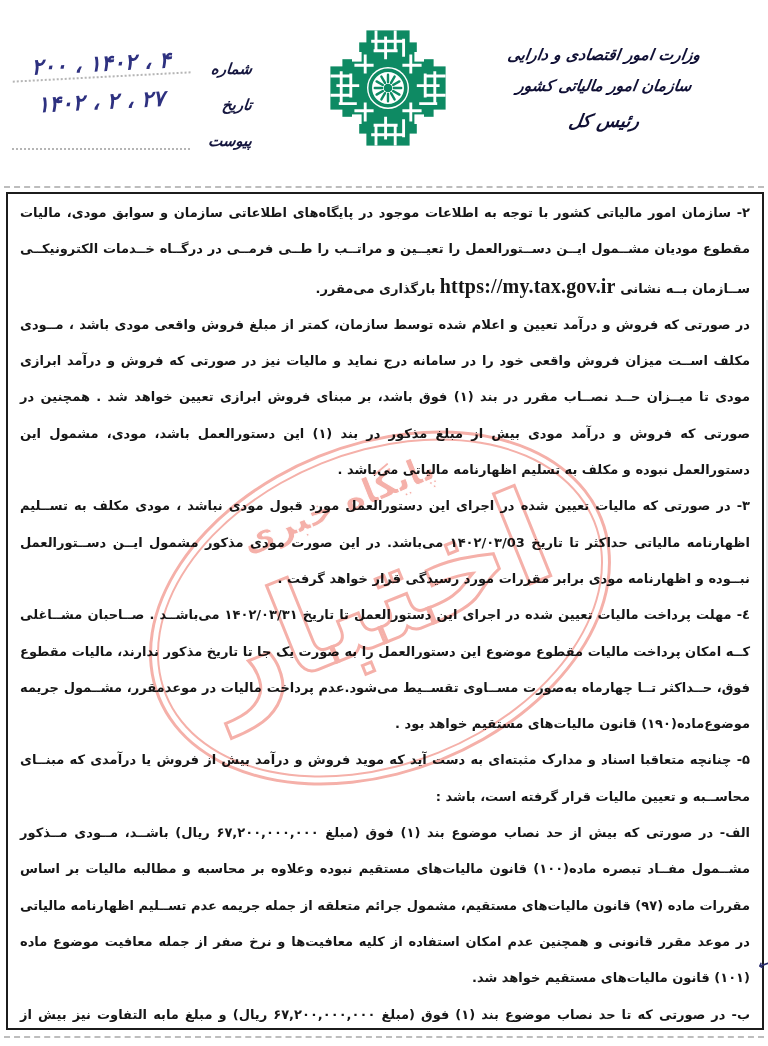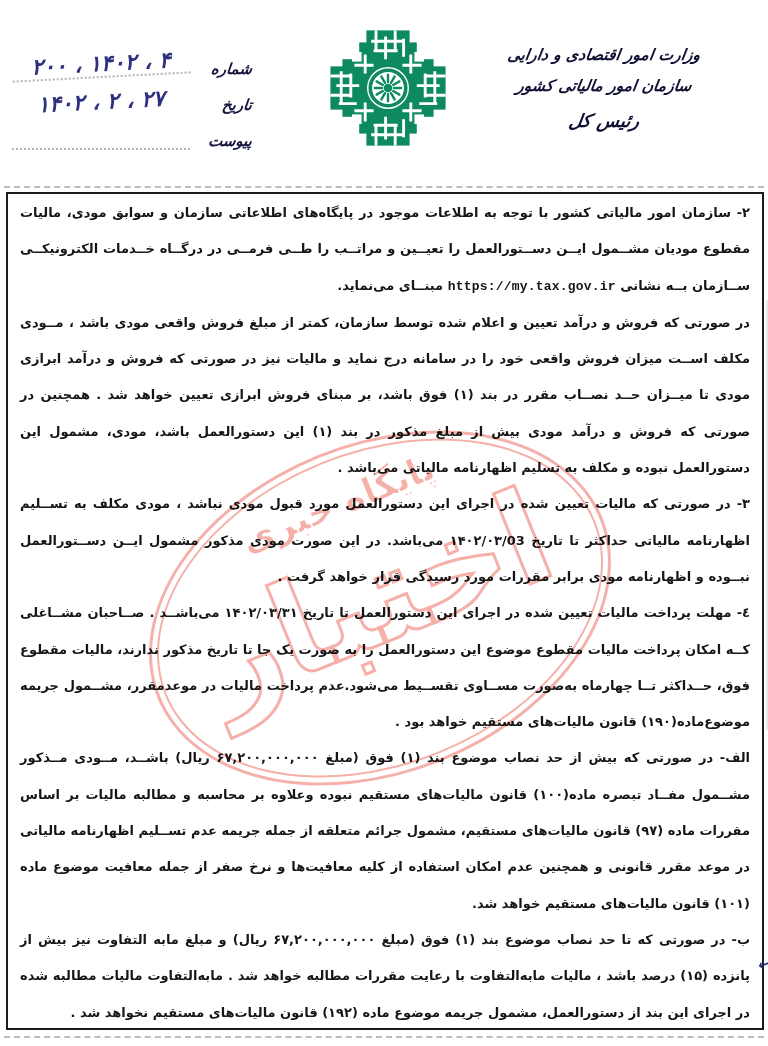--- a/index.html
+++ b/index.html
@@ -40,22 +40,22 @@
   .dash-bottom{top:1036px;}
 
   .letter-body{
     position:absolute;left:6px;top:192px;width:758px;height:838px;box-sizing:border-box;
     border:2px solid #1c1c1c;padding:1px 12px 0 12px;overflow:hidden;
     direction:rtl;text-align:justify;
     font-size:13px;font-weight:bold;color:#161616;line-height:36.3px;
   }
   .letter-body p{margin:0;text-align:justify;}
   .url{
-    font-family:Liberation Mono, monospace;
-    font-weight:bold;font-size:13px;letter-spacing:0.2px;
+    font-family:Liberation Serif, serif;
+    font-weight:bold;font-size:20px;letter-spacing:0.2px;
   }
 
   .scan-edge{position:absolute;right:0;top:300px;height:430px;border-right:2px solid #e8e8e8;}
   .margin-mark{
     position:absolute;right:-2px;top:956px;font-size:14px;color:#2a2d6e;
     transform:rotate(-20deg);font-weight:bold;
   }
 
   
   .watermark{
@@ -138,24 +138,25 @@
 
   <div class="org">
     <div class="l1">وزارت امور اقتصادی و دارایی</div>
     <div class="l2">سازمان امور مالیاتی کشور</div>
     <div class="l3">رئیس کل</div>
   </div>
 
   <div class="dash-line dash-top"></div>
 
   <main class="letter-body">
-    <p><span>۲- سازمان امور مالیاتی کشور با توجه به اطلاعات موجود در پایگاه‌های اطلاعاتی سازمان و سوابق مودی، مالیات مقطوع مودیان مشــمول ایــن دســتورالعمل را تعیــین و مراتــب را طــی فرمــی در درگــاه خــدمات الکترونیکــی ســازمان بــه نشانی</span> <span class="url" dir="ltr">https://my.tax.gov.ir</span> <span>مبنــای می‌نماید.</span></p>
+    <p><span>۲- سازمان امور مالیاتی کشور با توجه به اطلاعات موجود در پایگاه‌های اطلاعاتی سازمان و سوابق مودی، مالیات مقطوع مودیان مشــمول ایــن دســتورالعمل را تعیــین و مراتــب را طــی فرمــی در درگــاه خــدمات الکترونیکــی ســازمان بــه نشانی</span> <span class="url" dir="ltr">https://my.tax.gov.ir</span> <span>بارگذاری می‌مقرر.</span></p>
     <p>در صورتی که فروش و درآمد تعیین و اعلام شده توسط سازمان، کمتر از مبلغ فروش واقعی مودی باشد ، مــودی مکلف اســت میزان فروش واقعی خود را در سامانه درج نماید و مالیات نیز در صورتی که فروش و درآمد ابرازی مودی تا میــزان حــد نصــاب مقرر در بند (۱) فوق باشد، بر مبنای فروش ابرازی تعیین خواهد شد . همچنین در صورتی که فروش و درآمد مودی بیش از مبلغ مذکور در بند (۱) این دستورالعمل باشد، مودی، مشمول این دستورالعمل نبوده و مکلف به تسلیم اظهارنامه مالیاتی می‌باشد .</p>
     <p>۳- در صورتی که مالیات تعیین شده در اجرای این دستورالعمل مورد قبول مودی نباشد ، مودی مکلف به تســلیم اظهارنامه مالیاتی حداکثر تا تاریخ ۱۴۰۲/۰۳/03 می‌باشد. در این صورت مودی مذکور مشمول ایــن دســتورالعمل نبــوده و اظهارنامه مودی برابر مقررات مورد رسیدگی قرار خواهد گرفت .</p>
     <p>٤- مهلت پرداخت مالیات تعیین شده در اجرای این دستورالعمل تا تاریخ ۱۴۰۲/۰۳/۳۱ می‌باشــد . صــاحبان مشــاغلی کــه امکان پرداخت مالیات مقطوع موضوع این دستورالعمل را به صورت یک جا تا تاریخ مذکور ندارند، مالیات مقطوع فوق، حــداکثر تــا چهارماه به‌صورت مســاوی تقســیط می‌شود.عدم پرداخت مالیات در موعدمقرر، مشــمول جریمه موضوع‌ماده(۱۹۰) قانون مالیات‌های مستقیم خواهد بود .</p>
+    <p>۵- چنانچه متعاقبا اسناد و مدارک مثبته‌ای به دست آید که موید فروش و درآمد بیش از فروش یا درآمدی که مبنــای محاســبه و تعیین مالیات قرار گرفته است، باشد :</p>
     <p>الف- در صورتی که بیش از حد نصاب موضوع بند (۱) فوق (مبلغ ۶۷,۲۰۰,۰۰۰,۰۰۰ ریال) باشــد، مــودی مــذکور مشــمول مفــاد تبصره ماده(۱۰۰) قانون مالیات‌های مستقیم نبوده وعلاوه بر محاسبه و مطالبه مالیات بر اساس مقررات ماده (۹۷) قانون مالیات‌های مستقیم، مشمول جرائم متعلقه از جمله جریمه عدم تســلیم اظهارنامه مالیاتی در موعد مقرر قانونی و همچنین عدم امکان استفاده از کلیه معافیت‌ها و نرخ صفر از جمله معافیت موضوع ماده (۱۰۱) قانون مالیات‌های مستقیم خواهد شد.</p>
     <p>ب- در صورتی که تا حد نصاب موضوع بند (۱) فوق (مبلغ ۶۷,۲۰۰,۰۰۰,۰۰۰ ریال) و مبلغ مابه التفاوت نیز بیش از پانزده (۱۵) درصد باشد ، مالیات مابه‌التفاوت با رعایت مقررات مطالبه خواهد شد . مابه‌التفاوت مالیات مطالبه شده در اجرای این بند از دستورالعمل، مشمول جریمه موضوع ماده (۱۹۲) قانون مالیات‌های مستقیم نخواهد شد .</p>
   </main>
 
   <div class="dash-line dash-bottom"></div>
   <div class="scan-edge"></div>
   <span class="margin-mark">←</span>
 
   <div class="watermark">
     <div class="wm-ellipse"></div>

